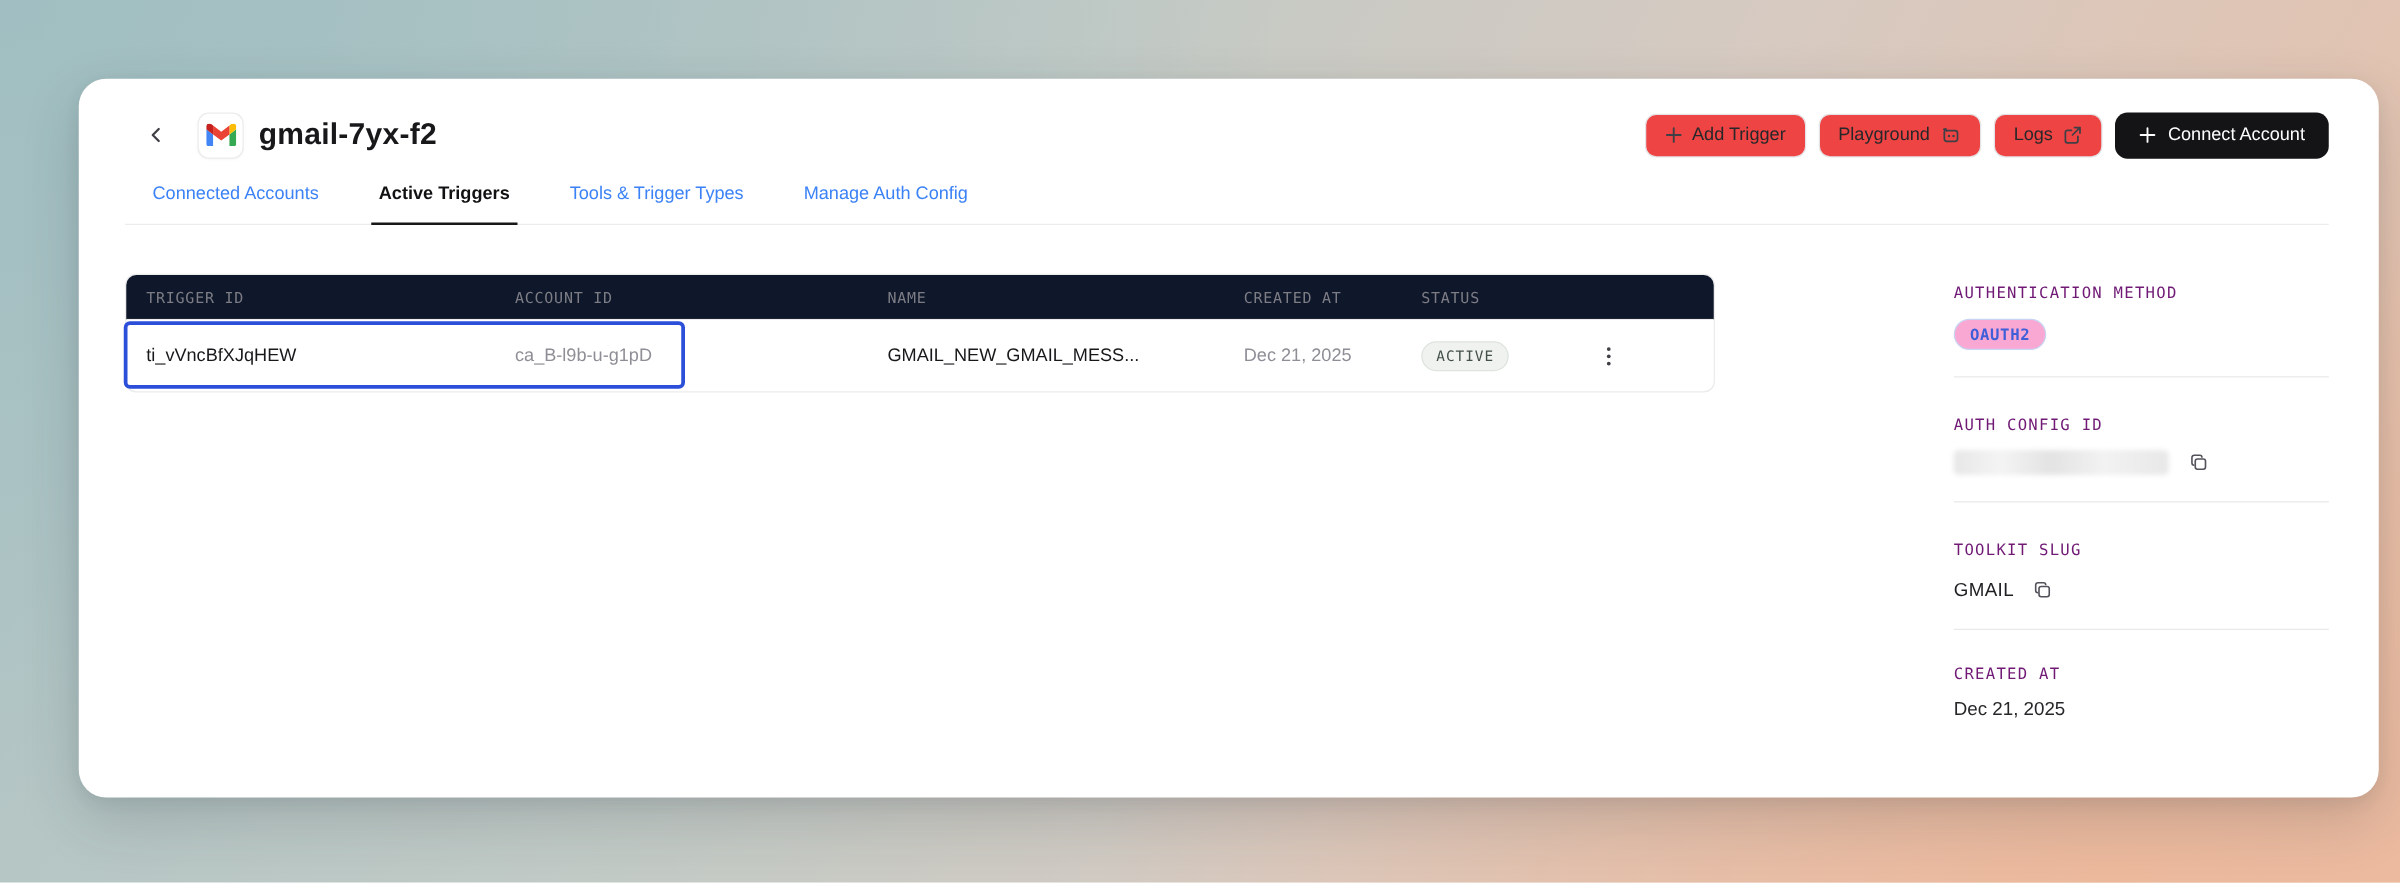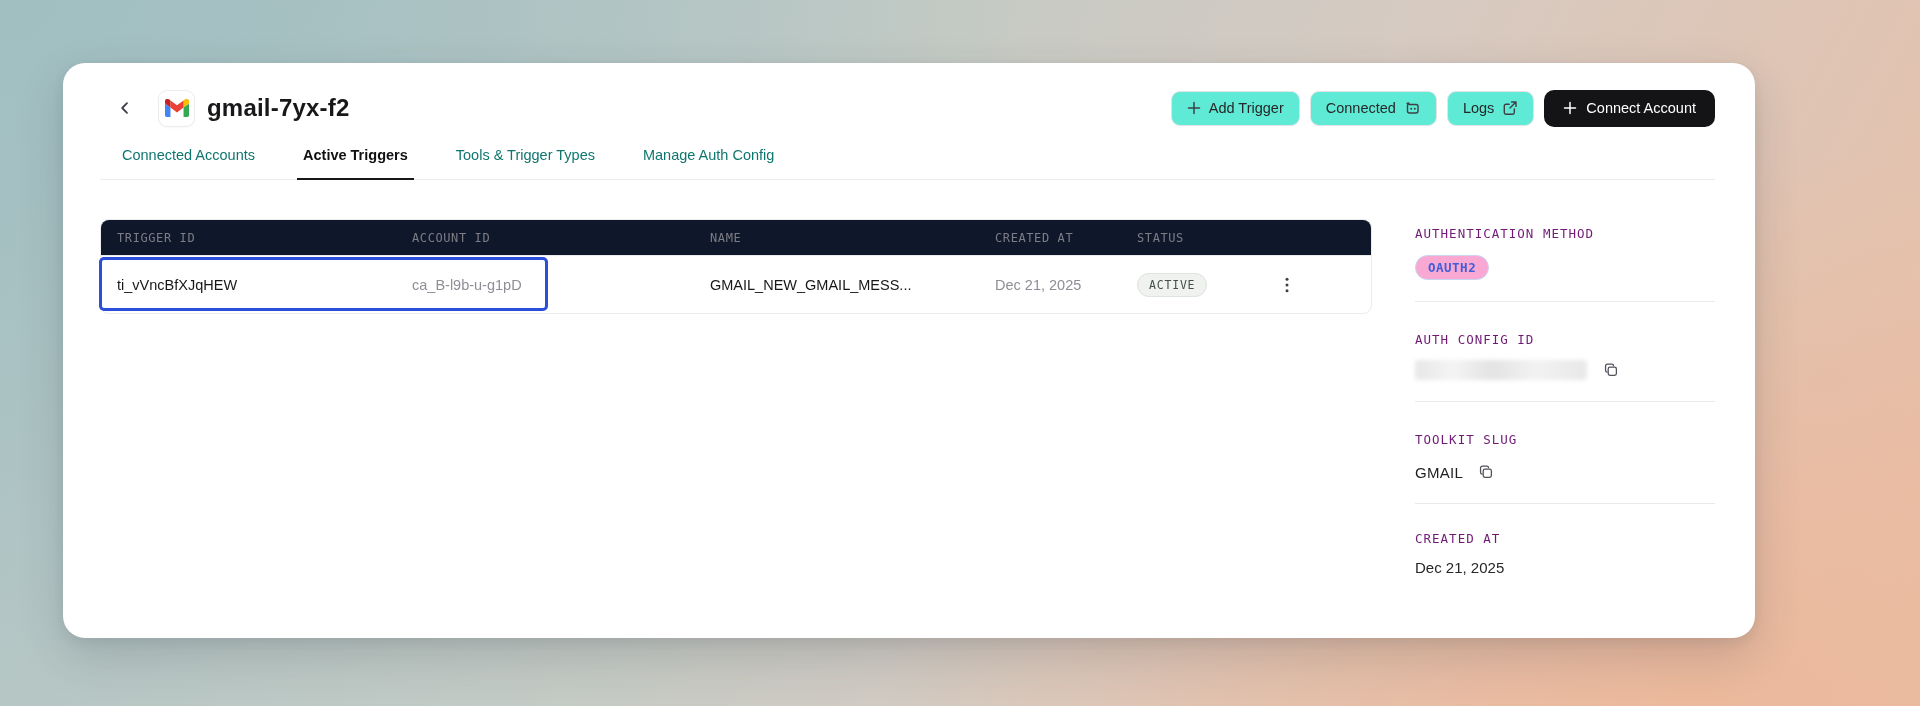--- a/index.html
+++ b/index.html
@@ -6,48 +6,48 @@
   html,body { width:1920px; height:706px; overflow:hidden; }
   body {
     font-family:"Liberation Sans", sans-serif;
     position:relative;
     background:
       radial-gradient(1300px 900px at 88% 100%, rgba(236,184,155,.95) 0%, rgba(236,184,155,0) 62%),
       radial-gradient(1500px 950px at 0% 0%, rgba(160,190,193,.95) 0%, rgba(160,190,193,0) 68%),
       linear-gradient(118deg, #abc3c4 0%, #c2cac5 38%, #d6cac1 62%, #e9bfa7 100%);
   }
   .card {
-    position:absolute; left:63px; top:63px; width:1692px; height:575px;
+    position:absolute; left:63px; top:63px; width:1840px; height:575px;
     background:#ffffff; border-radius:22px;
     box-shadow:0 18px 45px rgba(40,50,60,.18), 0 4px 12px rgba(40,50,60,.08);
     padding:0 40px 0 37px;
   }
   
   .card-header { display:flex; align-items:center; padding-top:27px; height:63px; }
   .back-btn { width:26px; height:26px; display:flex; align-items:center; justify-content:center;
     margin-left:12px; cursor:pointer; border-radius:6px; background:transparent; border:none; }
   .app-tile { width:35px; height:35px; border-radius:8px; background:#fff;
     box-shadow:0 0 0 1px #ececec, 0 1px 3px rgba(0,0,0,.06);
     display:flex; align-items:center; justify-content:center; margin-left:21px; }
   .page-title { font-size:24px; font-weight:700; color:#18181b; margin-left:13px; letter-spacing:.2px; }
   .header-actions { margin-left:auto; display:flex; align-items:center; gap:10px; }
   .btn {
     height:35px; display:inline-flex; align-items:center; gap:8px;
-    padding:0 15px; background:#5eead4; border:1px solid #e4e4e7; border-radius:9px;
+    padding:0 15px; background:#ef4444; border:1px solid #e4e4e7; border-radius:9px;
     font-family:"Liberation Sans", sans-serif; font-size:14.5px; font-weight:500; color:#27272a; cursor:pointer;
   }
   .btn svg { flex:0 0 auto; }
   .btn-dark {
     height:37px; display:inline-flex; align-items:center; gap:9px; padding:0 19px;
     background:#141417; color:#ffffff; border:none; border-radius:10px;
     font-family:"Liberation Sans", sans-serif; font-size:14.5px; font-weight:500; cursor:pointer;justify-content:center;
   }
   
   .tabs-row { margin-top:21px; border-bottom:1px solid #ececec; display:flex; padding-left:16px; gap:36px; }
-  .tab { padding:0 6px 15px 6px; font-size:14.5px; color:#0f766e; cursor:pointer;
+  .tab { padding:0 6px 15px 6px; font-size:14.5px; color:#3b82f6; cursor:pointer;
     border-bottom:2px solid transparent; margin-bottom:-1px; white-space:nowrap; }
   .tab.active { color:#111113; font-weight:700; border-bottom-color:#18181b; }
   
   .content { display:flex; justify-content:space-between; }
   .main-col { width:1272px; }
   .section-heading { margin-top:44px; font-size:18px; font-weight:700; color:#18181b; }
   .table-wrap { position:relative; margin-top:39px; border:1px solid #ececec; border-radius:9px; background:#fff; }
   .tgrid { display:grid; grid-template-columns:295px 298px 285px 142px 142px 1fr; align-items:center; }
   .thead { background:#0f172a; border-bottom:1px solid #ececec; height:36px;
     border-radius:8px 8px 0 0; }
@@ -104,21 +104,21 @@
     <h1 class="page-title">gmail-7yx-f2</h1>
 
     <div class="header-actions">
       <button class="btn">
         <svg width="14" height="14" viewBox="0 0 14 14" fill="none">
             <path d="M7 1.5v11M1.5 7h11" stroke="#3f3f46" stroke-width="1.5" stroke-linecap="round"></path>
           </svg>
         <span>Add Trigger</span>
       </button>
       <button class="btn">
-        <span>Connected</span>
+        <span>Playground</span>
         <svg width="17" height="17" viewBox="0 0 17 17" fill="none">
           <path d="M5.2 4.5 H12 a2 2 0 0 1 2 2 V11 a2 2 0 0 1 -2 2 H5.5 a2 2 0 0 1 -2-2 V6.6" stroke="#3f3f46" stroke-width="1.4" stroke-linecap="round"></path>
           <path d="M3.5 6.6 V5.2 a2.4 2.4 0 0 1 1.2-2.1 M3 3.4 l1.7-.4.4 1.7" stroke="#3f3f46" stroke-width="1.3" stroke-linecap="round" stroke-linejoin="round"></path>
           <circle cx="7.2" cy="8.8" r="1" fill="#3f3f46"></circle>
             <circle cx="10.8" cy="8.8" r="1" fill="#3f3f46"></circle>
         </svg>
       </button>
       <button class="btn">
         <span>Logs</span>
         <svg width="16" height="16" viewBox="0 0 16 16" fill="none">

